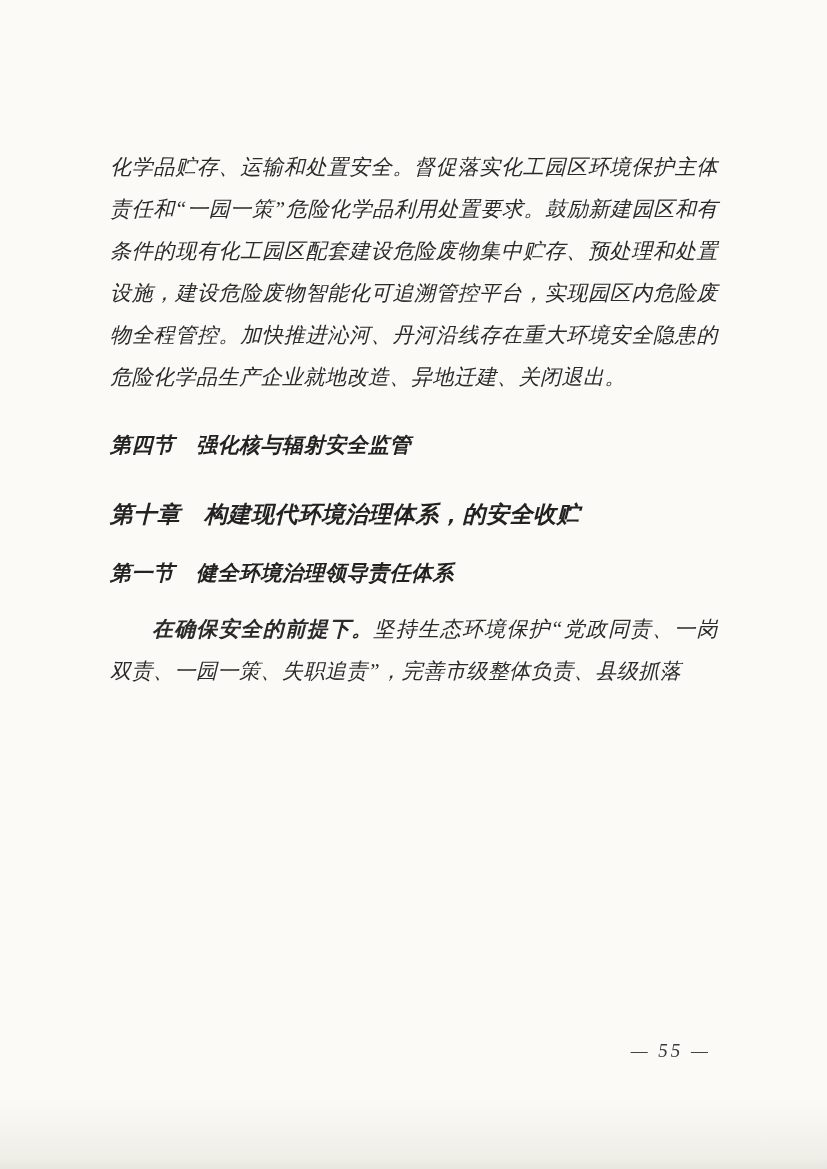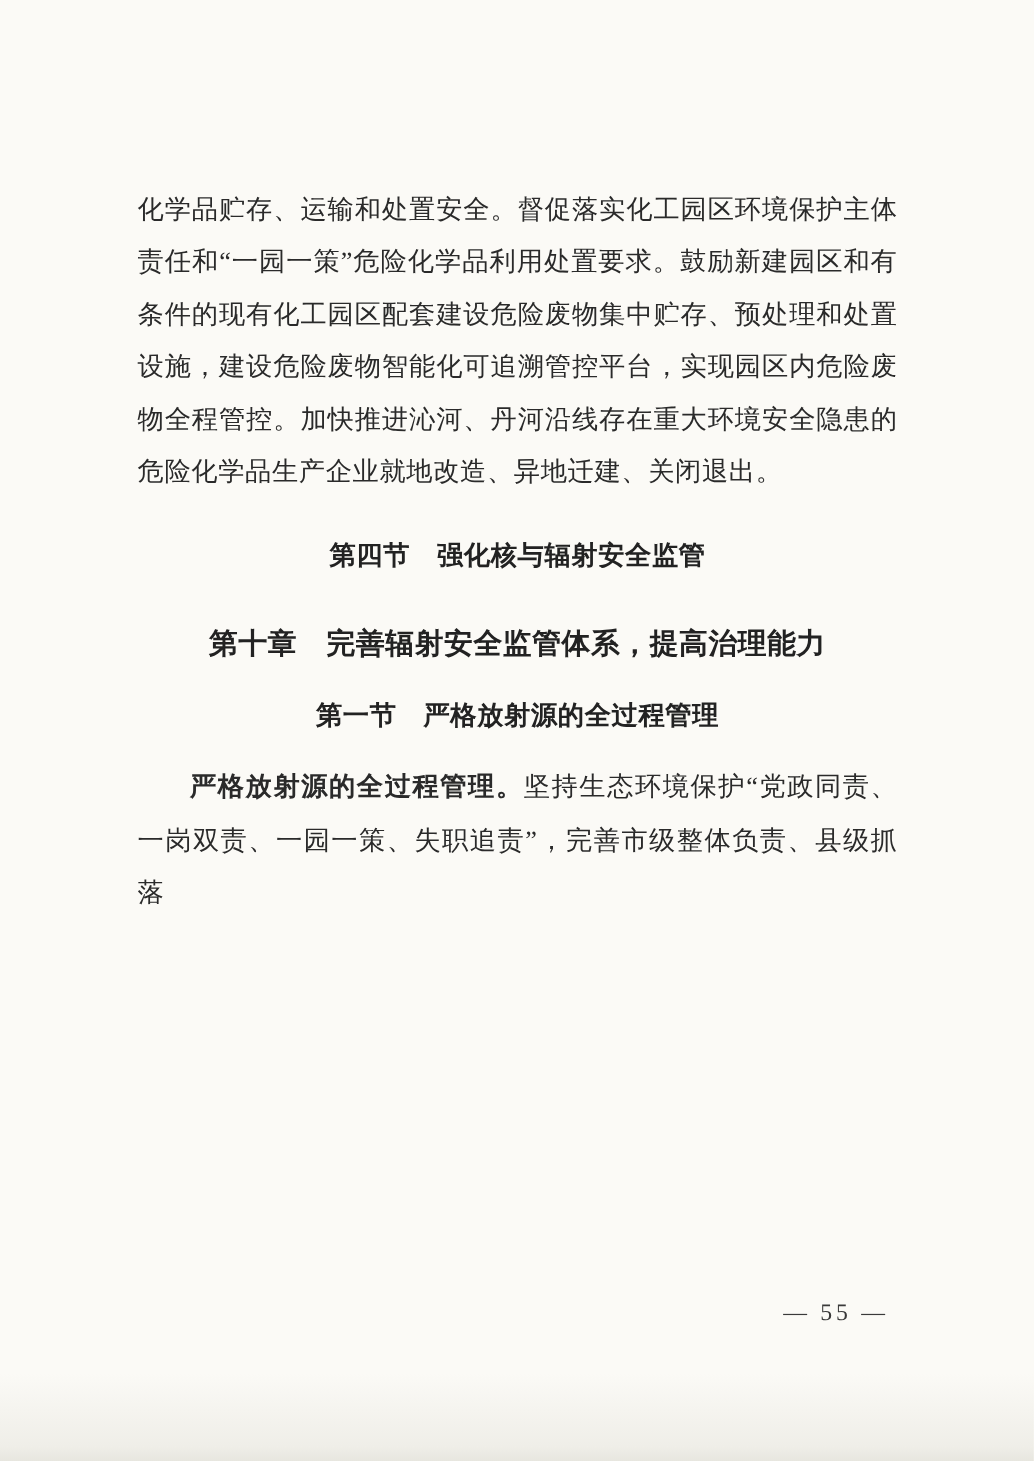--- a/index.html
+++ b/index.html
@@ -12,40 +12,41 @@
     position: relative;
     background: #fbfaf6;
     font-family: "Liberation Serif", "DejaVu Serif", serif;
     color: #2a2a2a;
     overflow: hidden;
   }
   .page {
     position: absolute;
     inset: 0;
     background: linear-gradient(180deg, #fbfaf6 0%, #fbfaf6 94%, #efeee8 99%, #e7e6df 100%);
+    font-style: italic;
   }
   .content {
     position: absolute;
     left: 110px;
     top: 146px;
     width: 608px;
     font-size: 21px;
     line-height: 42px;
     text-align: justify;
     text-justify: inter-ideograph;
     letter-spacing: 0.5px;
   }
   p {
     margin: 0;
   }
   .indent {
     text-indent: 2em;
   }
   .heading {
-    text-align: center;
+    text-align: left;
     font-weight: bold;
     margin: 0;
     text-indent: 0;
     font-family: "Liberation Sans", "DejaVu Sans", sans-serif;
     color: #222;
   }
   .section-heading {
     font-size: 21px;
     margin: 26px 0 26px 0;
   }
@@ -77,22 +78,22 @@
 <body>
 
 <div class="page">
   <div class="content">
 
     <p class="para">化学品贮存、运输和处置安全。督促落实化工园区环境保护主体责任和“一园一策”危险化学品利用处置要求。鼓励新建园区和有条件的现有化工园区配套建设危险废物集中贮存、预处理和处置设施，建设危险废物智能化可追溯管控平台，实现园区内危险废物全程管控。加快推进沁河、丹河沿线存在重大环境安全隐患的危险化学品生产企业就地改造、异地迁建、关闭退出。</p>
 
     <h3 class="heading section-heading">第四节　强化核与辐射安全监管</h3>
 
 
-    <h2 class="heading chapter-heading">第十章　完善辐射安全监管体系，提高治理能力</h2>
+    <h2 class="heading chapter-heading">第十章　构建现代环境治理体系，的安全收贮</h2>
 
-    <h3 class="heading sub-section-heading">第一节　严格放射源的全过程管理</h3>
+    <h3 class="heading sub-section-heading">第一节　健全环境治理领导责任体系</h3>
 
-    <p class="para indent"><span class="lead-bold">严格放射源的全过程管理。</span><span>坚持生态环境保护“党政同责、一岗双责、一园一策、失职追责”，完善市级整体负责、县级抓落</span></p>
+    <p class="para indent"><span class="lead-bold">在确保安全的前提下。</span><span>坚持生态环境保护“党政同责、一岗双责、一园一策、失职追责”，完善市级整体负责、县级抓落</span></p>
 
   </div>
 
   <div class="page-number">— 55 —</div>
 </div>
 
 </body></html>

